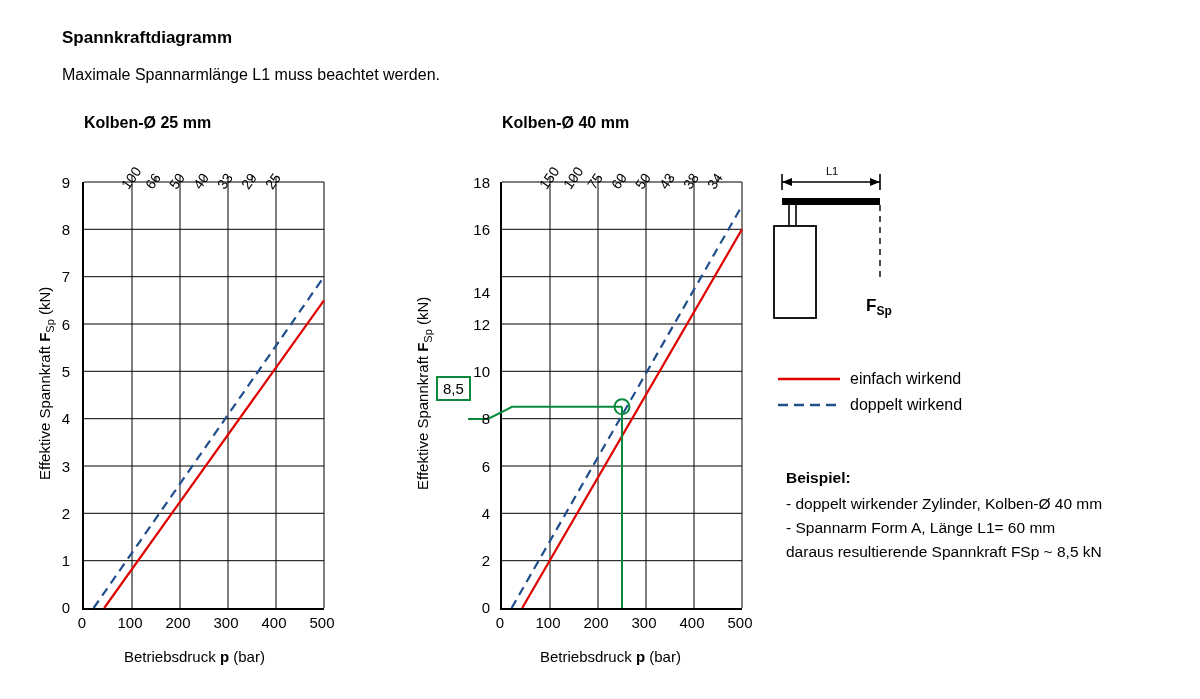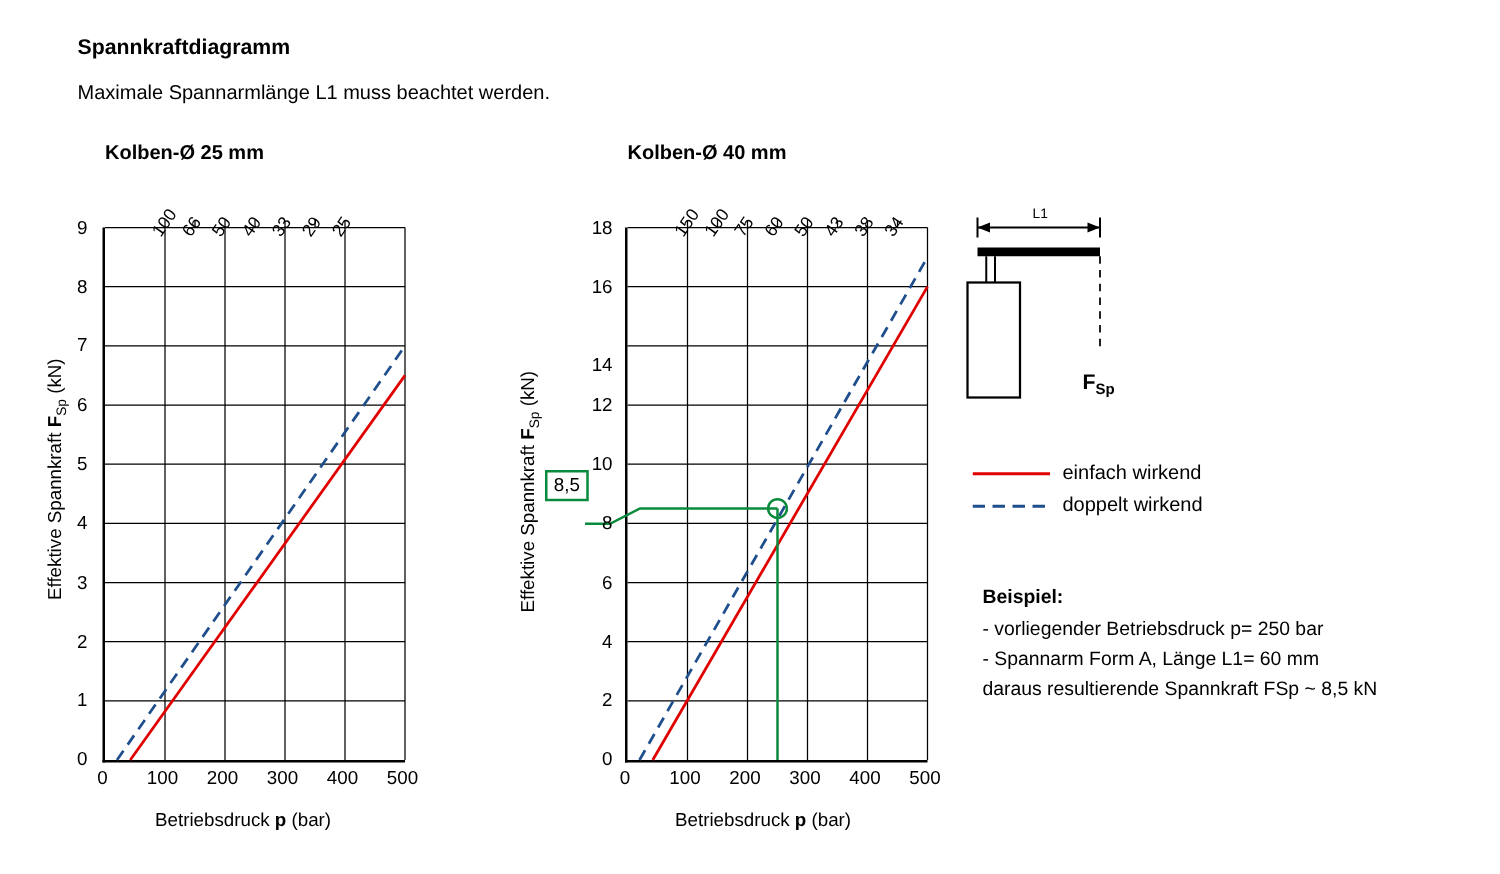--- a/index.html
+++ b/index.html
@@ -330,16 +330,16 @@
       <svg width="62" height="14" viewBox="0 0 62 14">
           <line x1="0" y1="7" x2="62" y2="7" stroke="#1f4e8c" stroke-width="2.4" stroke-dasharray="10,6"></line>
         </svg>
     </div>
     <div class="legend-text">doppelt wirkend</div>
   </div>
 </div>
 
 <div class="example-box">
   <div class="hdr">Beispiel:</div>
-  <div>- vorliegender Betriebsdruck p= 250 bar</div>
+  <div>- doppelt wirkender Zylinder, Kolben-Ø 40 mm</div>
   <div>- Spannarm Form A, Länge L1= 60 mm</div>
   <div>daraus resultierende Spannkraft FSp ~ 8,5 kN</div>
 </div>
 
 </body></html>

